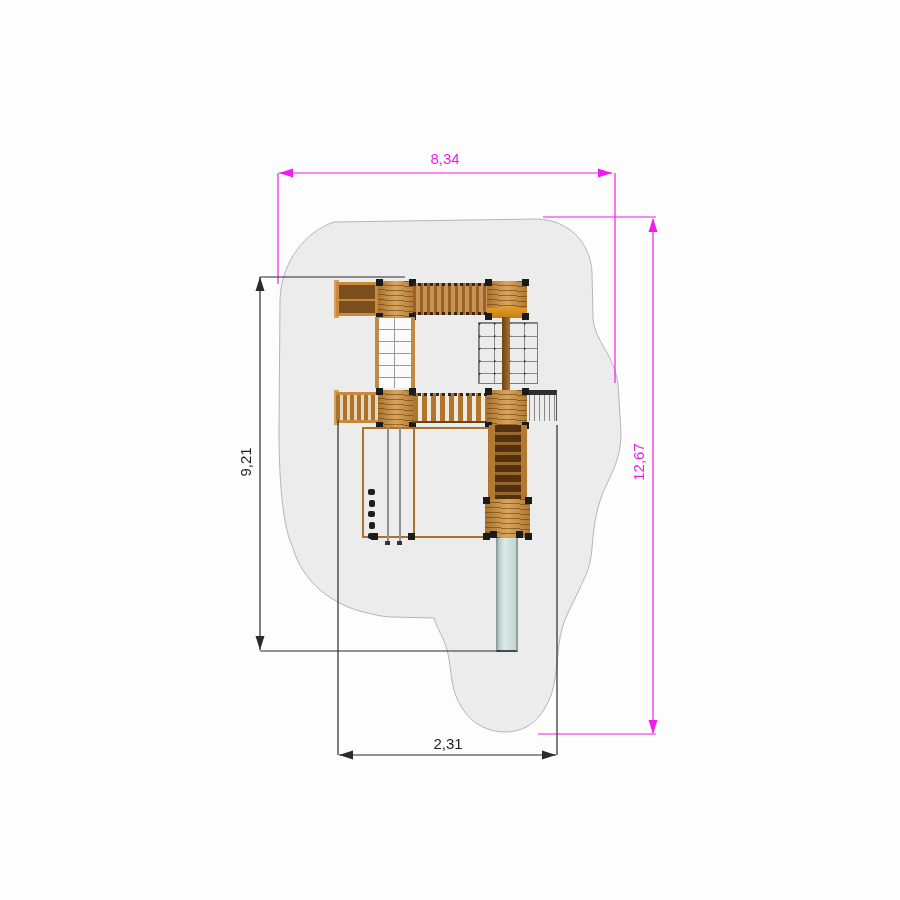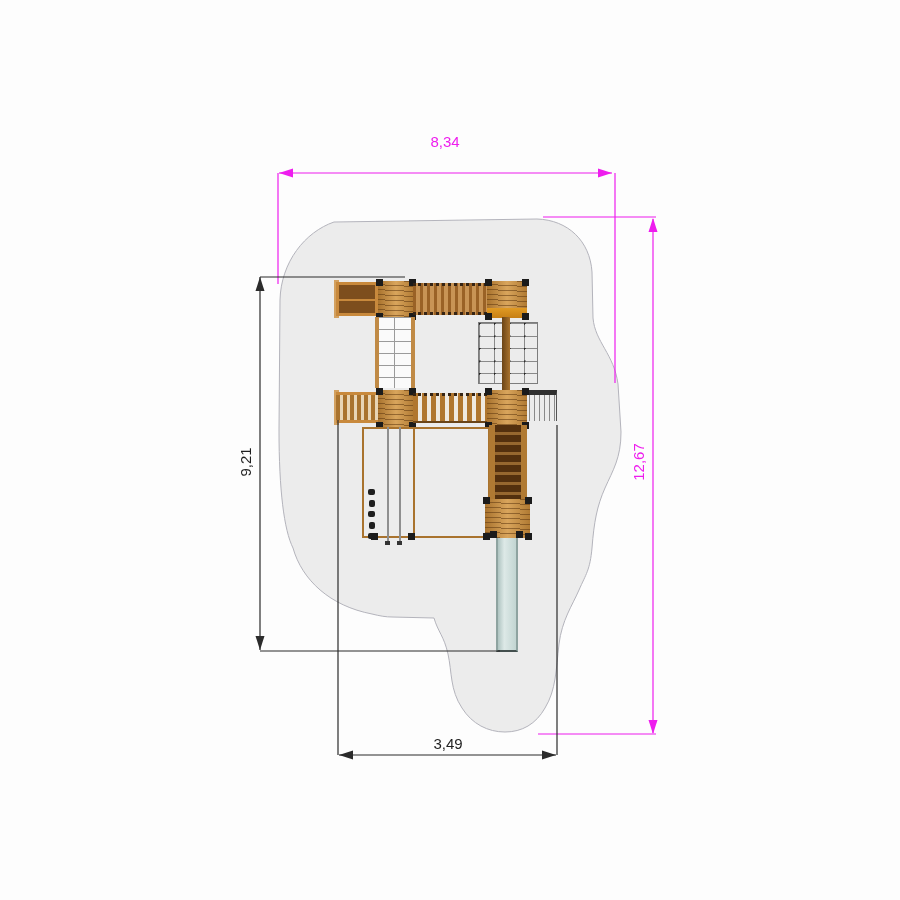--- a/index.html
+++ b/index.html
@@ -207,17 +207,17 @@
 
     <g stroke="#2b2b2b" fill="#2b2b2b" stroke-width="1.2">
       <line x1="339" y1="755" x2="556" y2="755"></line>
       <line x1="338" y1="420" x2="338" y2="755"></line>
       <line x1="557" y1="425" x2="557" y2="755"></line>
       <polygon points="339,755 353,750.5 353,759.5" stroke="none"></polygon>
       <polygon points="556,755 542,750.5 542,759.5" stroke="none"></polygon>
     </g>
   </svg>
 
-  <div class="dim-label magenta" style="left:410px;top:133px;width:70px">8,34</div>
+  <div class="dim-label magenta" style="left:410px;top:150px;width:70px">8,34</div>
   <div class="dim-label magenta rot" style="left:604px;top:453px;width:70px">12,67</div>
   <div class="dim-label black rot" style="left:211px;top:453px;width:70px">9,21</div>
-  <div class="dim-label black" style="left:413px;top:735px;width:70px">3,49</div>
+  <div class="dim-label black" style="left:413px;top:735px;width:70px">2,31</div>
 </div>
 
 </body></html>

